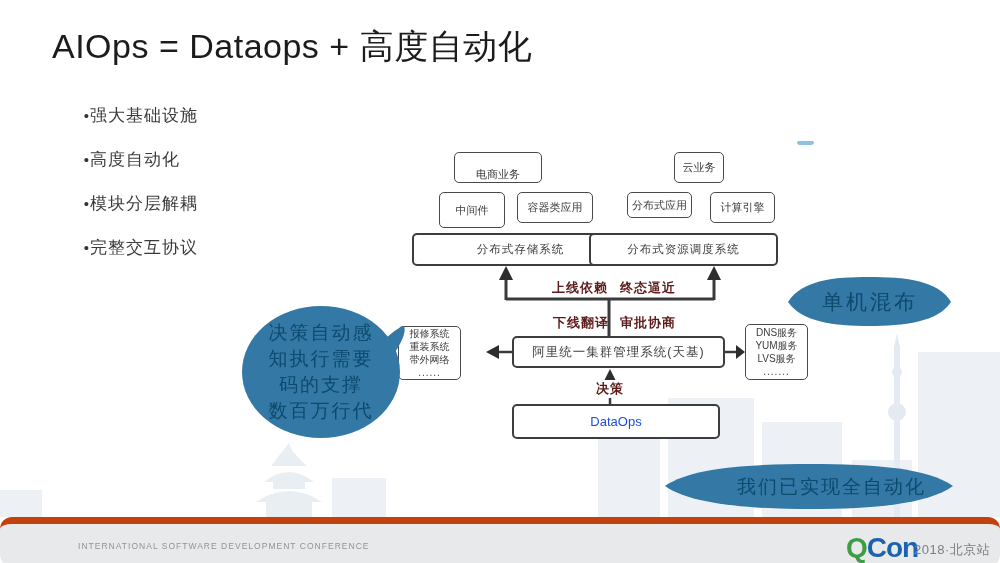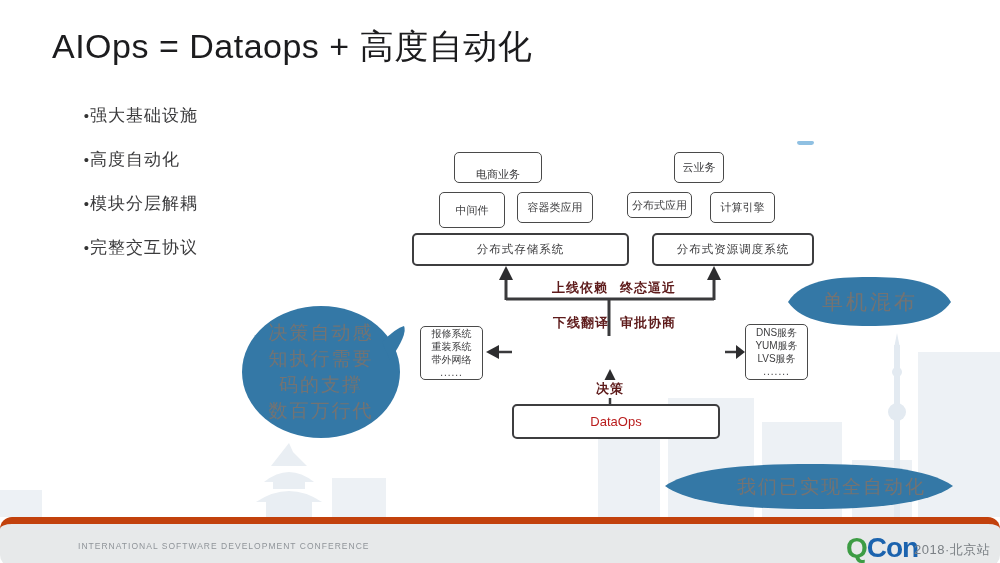--- a/index.html
+++ b/index.html
@@ -28,33 +28,33 @@
     position:absolute; background:#fff; border:1.5px solid #4a4a4a; border-radius:5px;
     display:flex; align-items:center; justify-content:center; text-align:center;
     color:#3d3d3f; white-space:nowrap;
   }
   .box.thick { border-width:2px; border-color:#3d3d3f; }
   .box-s { font-size:11px; }
   .box-m { font-size:11.5px; letter-spacing:1px; }
   .box-side { font-size:10px; line-height:13px; flex-direction:column; }
   .box-side .dots { letter-spacing:1px; }
   .tianji { font-size:12.5px; letter-spacing:1px; }
-  .dataops { font-size:13px; color:#b91c1c; }
+  .dataops { font-size:13px; color:#1d4ed8; }
 
   .red-label {
     position:absolute; transform:translate(-50%,-50%);
     color:#5e1b1b; font-weight:bold; font-size:13px; letter-spacing:1px; white-space:nowrap;
   }
   .red-label.on-line { background:#fff; padding:0 3px; }
 
   svg.overlay { position:absolute; left:0; top:0; pointer-events:none; }
 
   
   .bubble-text {
-    position:absolute; color:#737373; text-align:center;
+    position:absolute; color:#0c4a6e; text-align:center;
     font-family:"Liberation Serif","DejaVu Serif",serif;
   }
   .bubble-left-text { left:246px; top:320px; width:150px; font-size:19px; line-height:26px; letter-spacing:2px; }
   .bubble-right-text { left:783px; top:288px; width:174px; font-size:21px; letter-spacing:3px; }
   .bubble-bottom-text { left:660px; top:474px; width:302px; font-size:19px; letter-spacing:2px;padding-left:41px; }
 
   .dash-deco { position:absolute; left:797px; top:141px; width:17px; height:4px;
     background:#8fc0e2; border-radius:2px 2px 3px 3px; }
 
   
@@ -153,31 +153,34 @@
     </div>
   <div class="box box-s" style="left:627px; top:192px; width:65px; height:26px;">
       <span>分布式应用</span>
     </div>
   <div class="box box-s" style="left:702px; top:192px; width:65px; height:31px;margin-left:8px;">
       <span>计算引擎</span>
     </div>
   <div class="box box-m thick" style="left:412px; top:233px; width:217px; height:33px;">
       <span>分布式存储系统</span>
     </div>
-  <div class="box box-m thick" style="left:652px; top:233px; width:162px; height:33px;font-family:Liberation Mono, monospace;">
+  <div class="box box-m thick" style="left:589px; top:233px; width:189px; height:33px;font-family:Liberation Mono, monospace;">
       <span>分布式资源调度系统</span>
     </div>
 
-  <div class="box box-side" style="left:420px; top:326px; width:63px; height:54px;">
+  <div class="box box-side" style="left:398px; top:326px; width:63px; height:54px;">
     <div>报修系统</div>
     <div>重装系统</div>
     <div>带外网络</div>
     <div class="dots">......</div>
   </div>
 
+  <div class="box tianji thick" style="left:512px; top:336px; width:213px; height:32px;">
+      <span>阿里统一集群管理系统(天基)</span>
+    </div>
 
   <div class="box box-side" style="left:745px; top:324px; width:63px; height:56px;">
     <div>DNS服务</div>
     <div>YUM服务</div>
     <div>LVS服务</div>
     <div class="dots">.......</div>
   </div>
 
   <div class="box dataops thick" style="left:512px; top:404px; width:208px; height:35px;">
       <span>DataOps</span>

